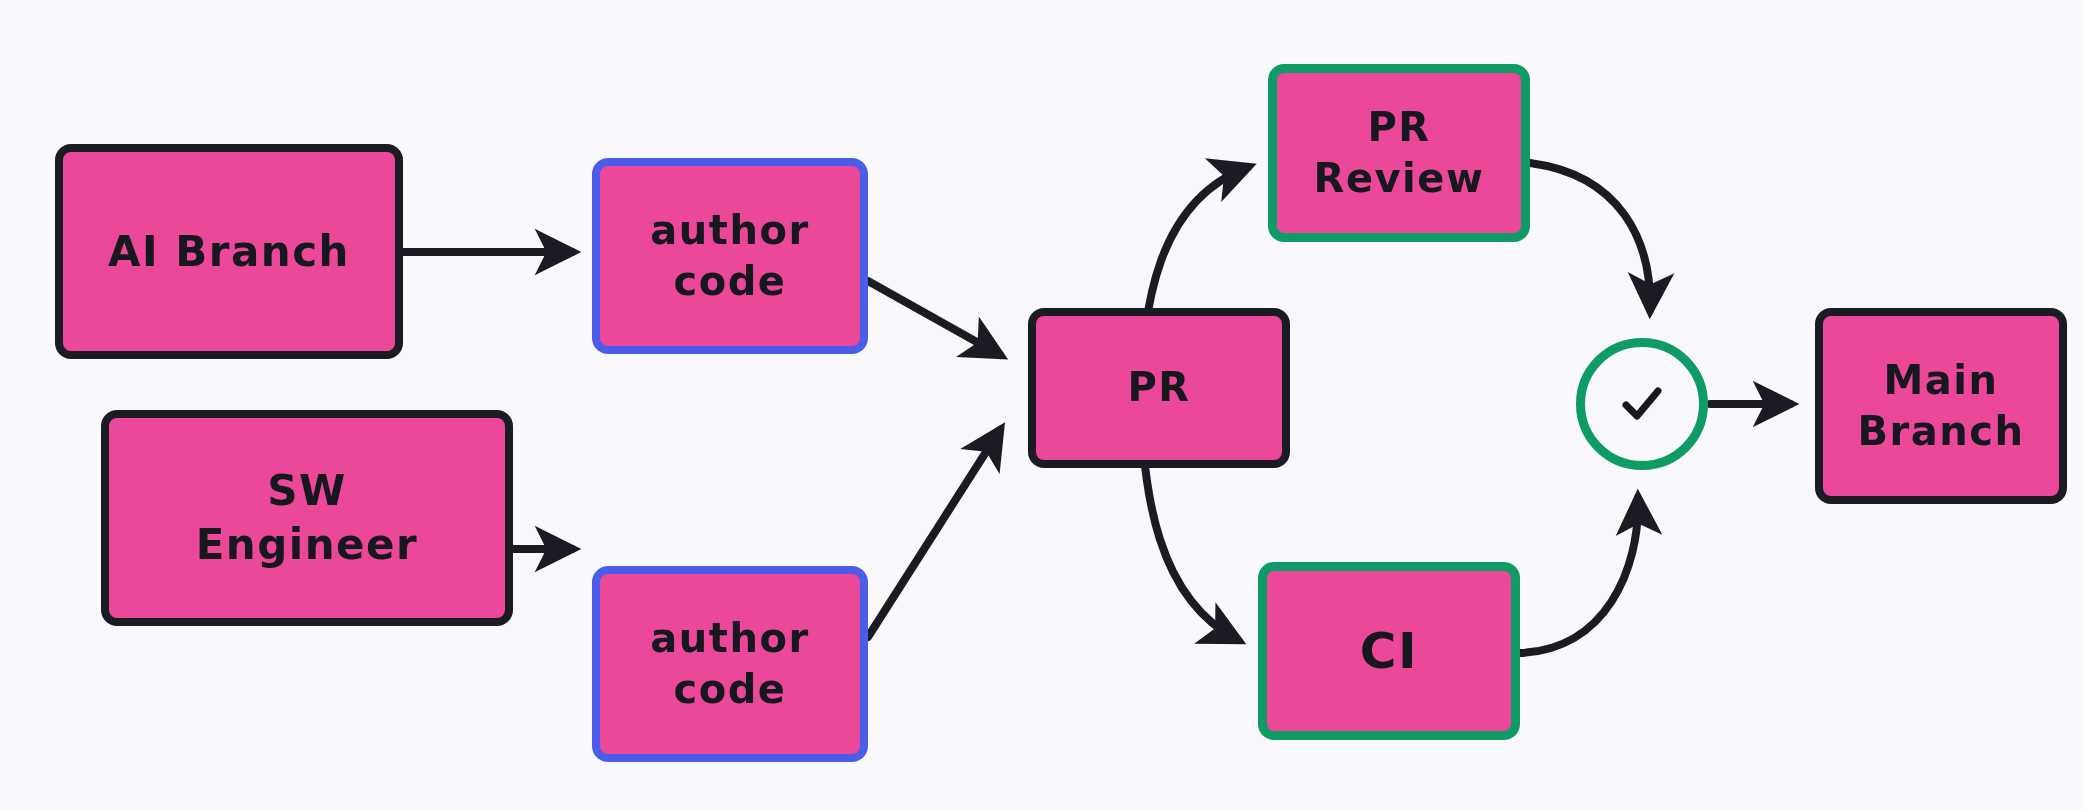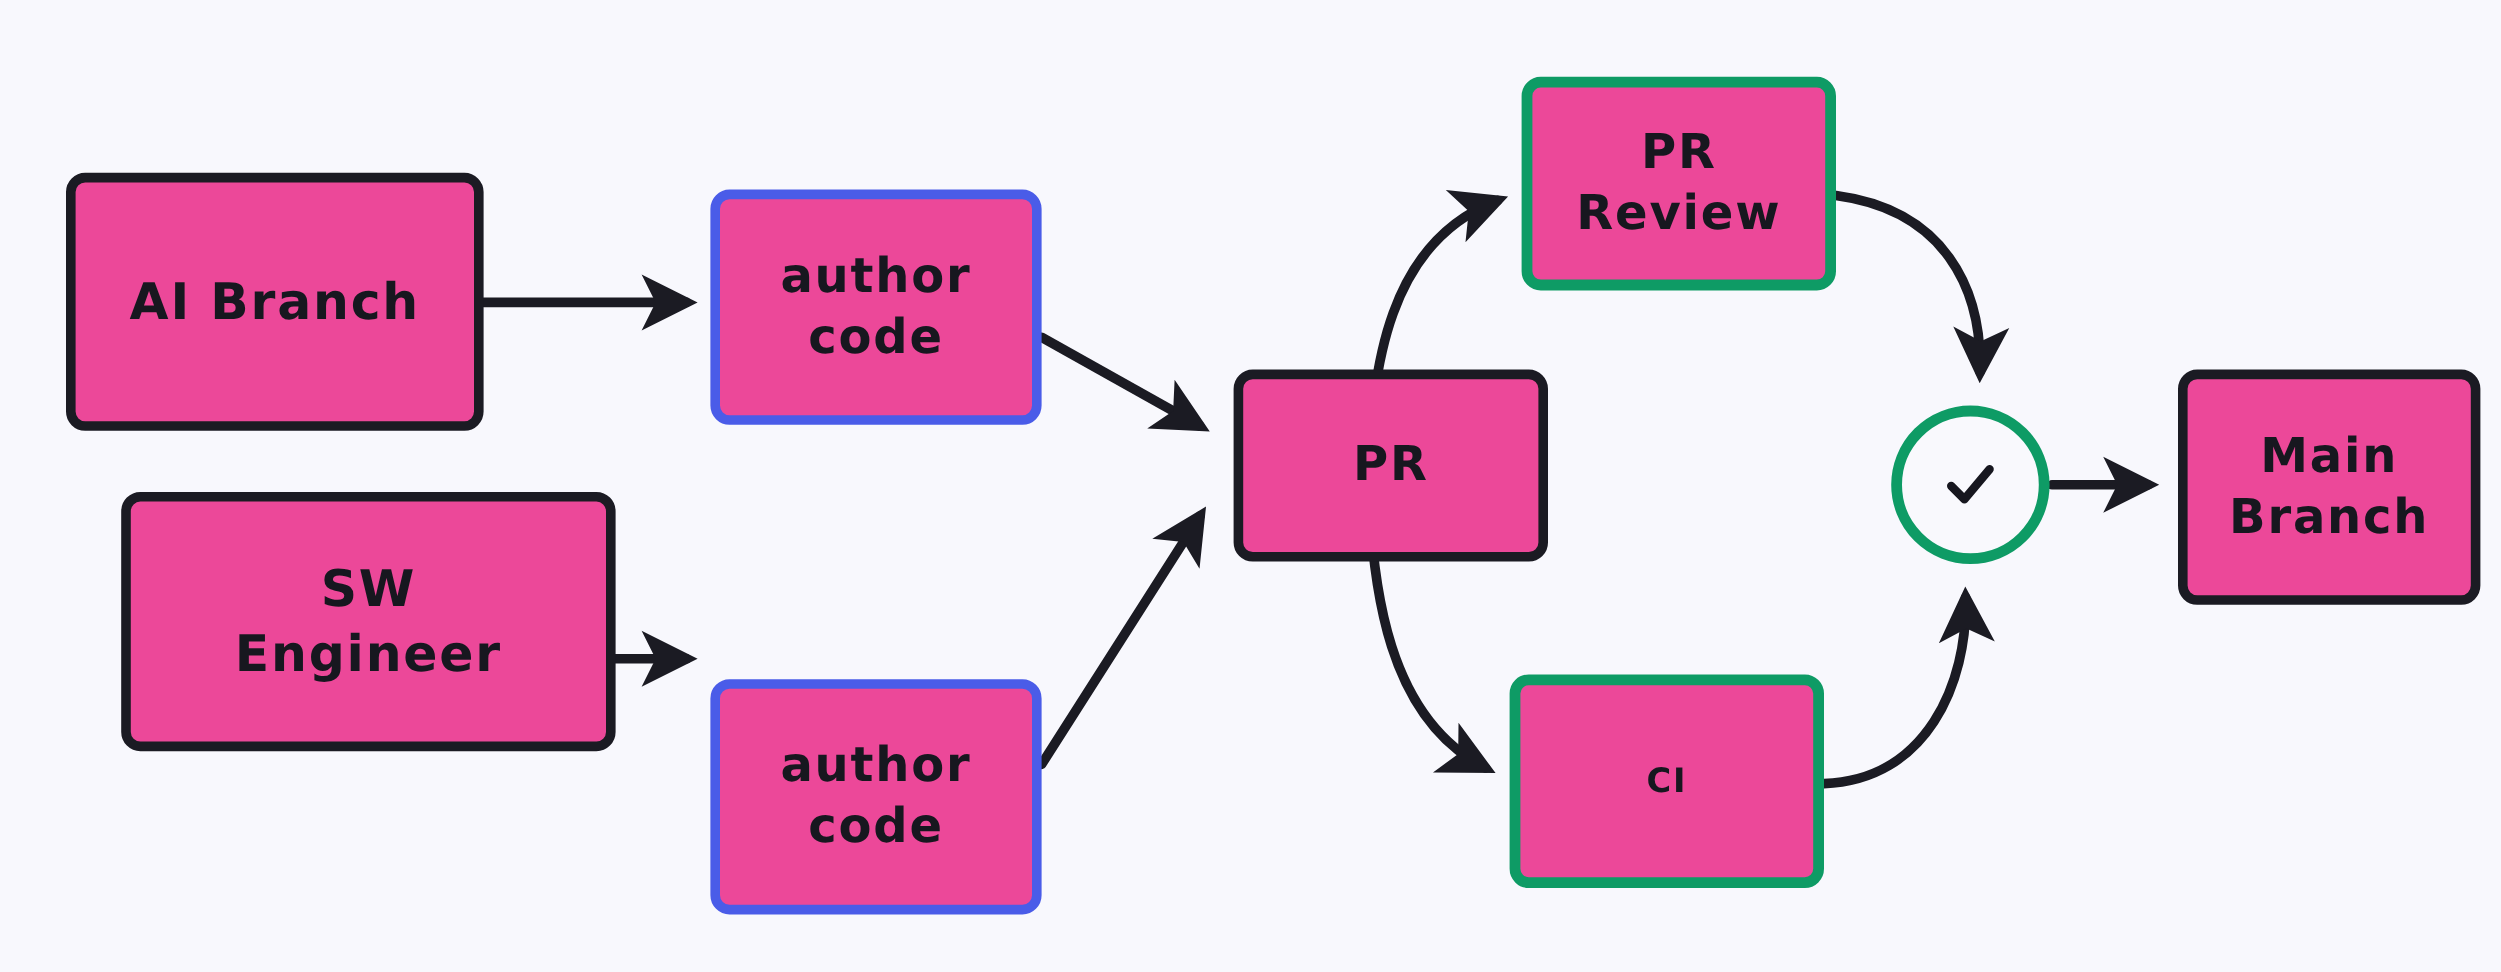--- a/index.html
+++ b/index.html
@@ -116,21 +116,21 @@
   <div class="node node-dark" style="left:1028px; top:308px; width:262px; height:160px;">
     <span class="label" style="font-size:40px;">PR</span>
   </div>
 
   <div class="node node-green" style="left:1268px; top:64px; width:262px; height:178px;">
     <span class="label" style="font-size:40px;">PR
 Review</span>
   </div>
 
   <div class="node node-green" style="left:1258px; top:562px; width:262px; height:178px;">
-    <span class="label" style="font-size:28px;">CI</span>
+    <span class="label" style="font-size:50px;">CI</span>
   </div>
 
   <div class="node node-dark" style="left:1815px; top:308px; width:252px; height:196px;">
     <span class="label" style="font-size:40px;">Main
 Branch</span>
   </div>
 
   <div class="check-circle" style="left:1576px; top:338px; width:132px; height:132px;">
     <span>
       <svg width="64" height="64" viewBox="0 0 64 64" xmlns="http://www.w3.org/2000/svg">

